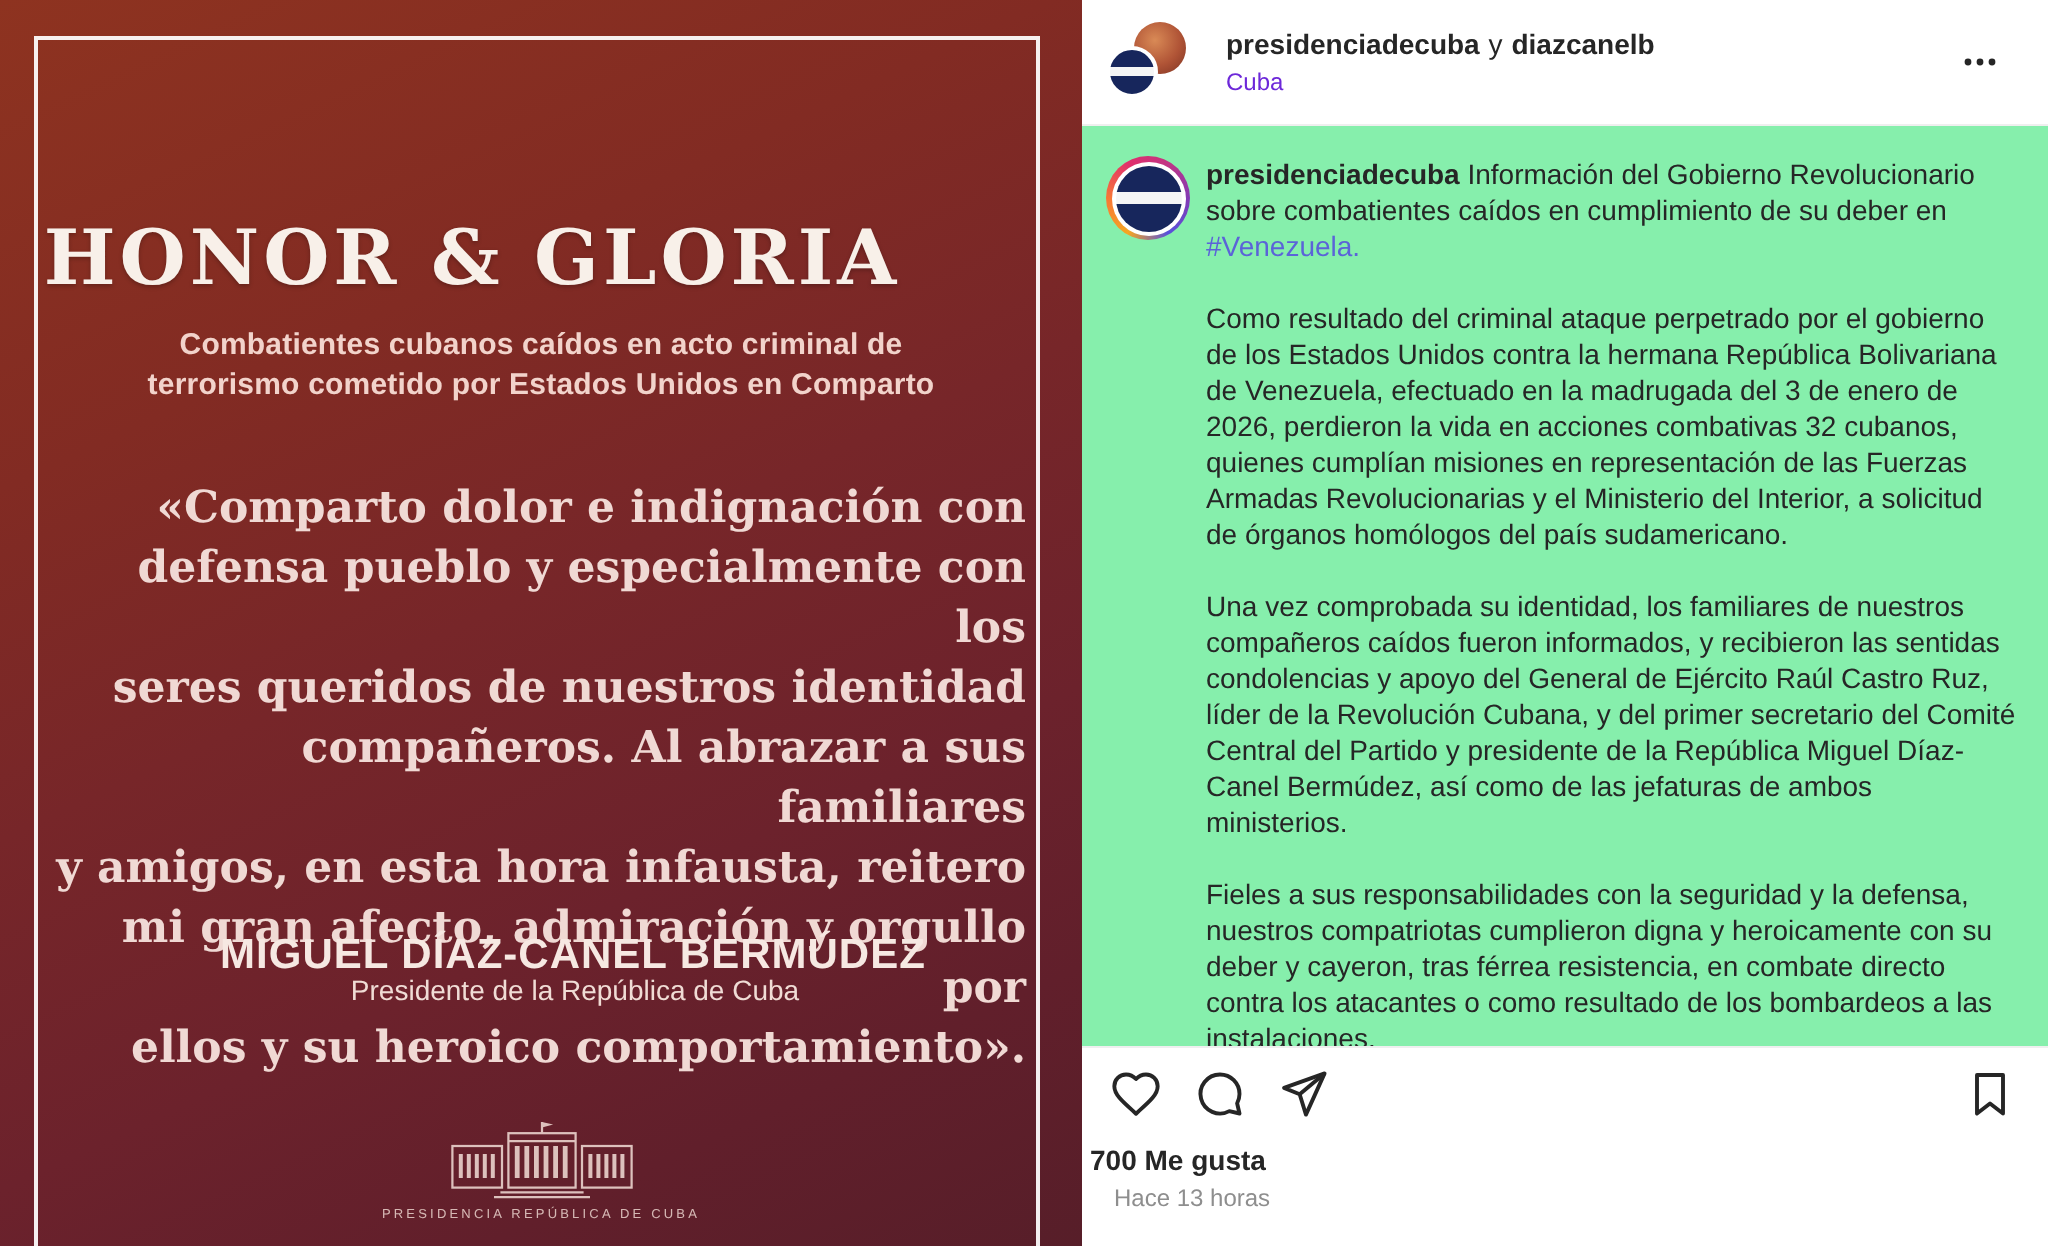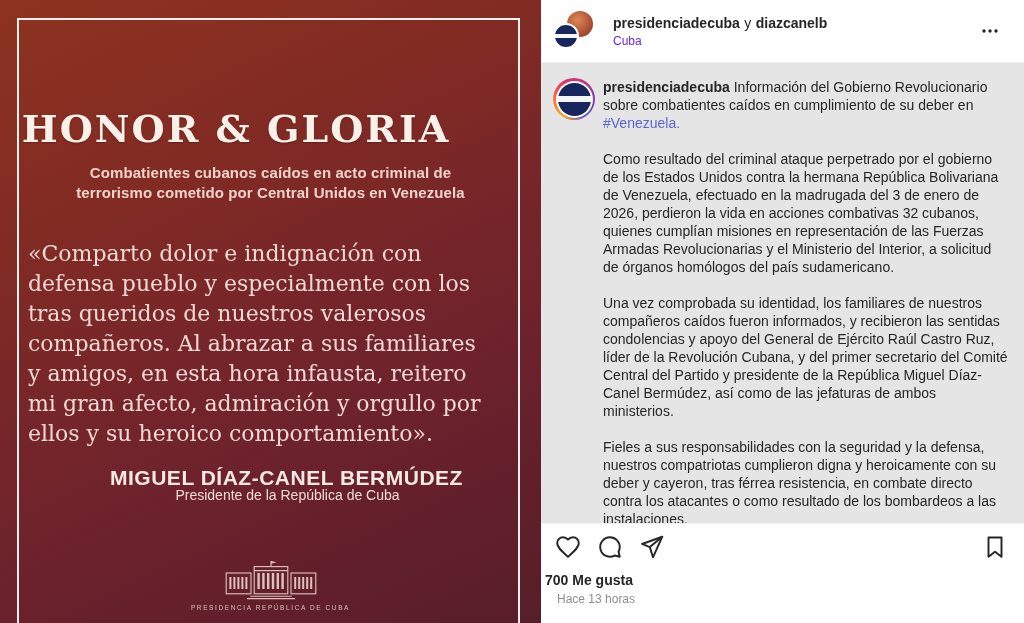--- a/index.html
+++ b/index.html
@@ -19,22 +19,22 @@
   .poster-title {
     position:absolute; top:106px; left:0; width:472px; text-align:center;
     font-family:"DejaVu Serif", serif; font-weight:bold; font-size:38px;
     letter-spacing:2px; color:#f8f0e9; text-shadow:0 1px 2px rgba(0,0,0,0.25);
   }
   .poster-subtitle {
     position:absolute; top:163px; left:0; width:541px; text-align:center;
     font-size:15px; font-weight:bold; line-height:20px; color:#f2d3cb; letter-spacing:0.1px;
   }
   .poster-quote {
-    position:absolute; top:239px; left:28px; width:485px; text-align:left;
-    font-family:"DejaVu Serif", serif; font-weight:normal; font-size:22px;
+    position:absolute; top:239px; left:28px; width:485px; text-align:right;
+    font-family:"DejaVu Serif", serif; font-weight:bold; font-size:22px;
     line-height:30px; color:#f0d9d4;
   }
   .poster-author {
     position:absolute; top:466px; left:16px; width:541px; text-align:center;
     font-size:21px; font-weight:bold; letter-spacing:0.5px; color:#f6e8e2;
   }
   .poster-role {
     position:absolute; top:487px; left:0; width:575px; text-align:center;
     font-size:14px; color:#f0dcd5;
   }
@@ -64,21 +64,21 @@
     background:linear-gradient(180deg, #17265c 0%, #17265c 39%, #f5f5f5 39%, #f5f5f5 58%, #17265c 58%, #17265c 100%);
   }
   .header-names { margin-left:20px; line-height:1.25; }
   .header-username { font-size:14px; font-weight:bold; color:#262626; }
   .header-connector { font-size:14px; font-weight:normal; color:#262626; }
   .header-location { font-size:12px; color:#6d28d9; margin-top:1px; }
   .more-btn { margin-left:auto; background:none; border:none; cursor:pointer; padding:6px; display:flex; }
 
   .caption-area {
     position:absolute; top:63px; left:0; right:0; bottom:100px;
-    overflow:hidden; padding:15px 16px 0 12px; display:flex; background:#e5e5e5;
+    overflow:hidden; padding:15px 16px 0 12px; display:flex; background:#86efac;
   }
   .story-avatar {
     width:42px; height:42px; flex:0 0 42px; border-radius:50%; padding:2.5px;
     background:conic-gradient(from 210deg, #f5a623, #f77737, #e1306c, #c13584, #833ab4, #5851db, #f5a623);
   }
   .story-avatar .ring-gap { width:100%; height:100%; border-radius:50%; background:#fff; padding:2px; }
   .story-avatar .pic {
     width:100%; height:100%; border-radius:50%;
     background:linear-gradient(180deg, #17265c 0%, #17265c 39%, #f5f5f5 39%, #f5f5f5 58%, #17265c 58%, #17265c 100%);
   }
@@ -100,26 +100,26 @@
 </head>
 <body>
 
 <div class="app">
 
   <div class="poster">
     <div class="poster-frame"></div>
     <div class="poster-title">HONOR &amp; GLORIA</div>
     <div class="poster-subtitle">
       <div>Combatientes cubanos caídos en acto criminal de</div>
-      <div>terrorismo cometido por Central Unidos en Venezuela</div>
+      <div>terrorismo cometido por Estados Unidos en Comparto</div>
     </div>
     <div class="poster-quote">
       <div>«Comparto dolor e indignación con</div>
       <div>defensa pueblo y especialmente con los</div>
-      <div>tras queridos de nuestros valerosos</div>
+      <div>seres queridos de nuestros identidad</div>
       <div>compañeros. Al abrazar a sus familiares</div>
       <div>y amigos, en esta hora infausta, reitero</div>
       <div>mi gran afecto, admiración y orgullo por</div>
       <div>ellos y su heroico comportamiento».</div>
     </div>
     <div class="poster-author">MIGUEL DÍAZ-CANEL BERMÚDEZ</div>
     <div class="poster-role">Presidente de la República de Cuba</div>
     <div class="poster-logo">
       <svg width="96" height="42" viewBox="0 0 120 52" fill="none" stroke="#f3ded7" stroke-width="1.4">
 

